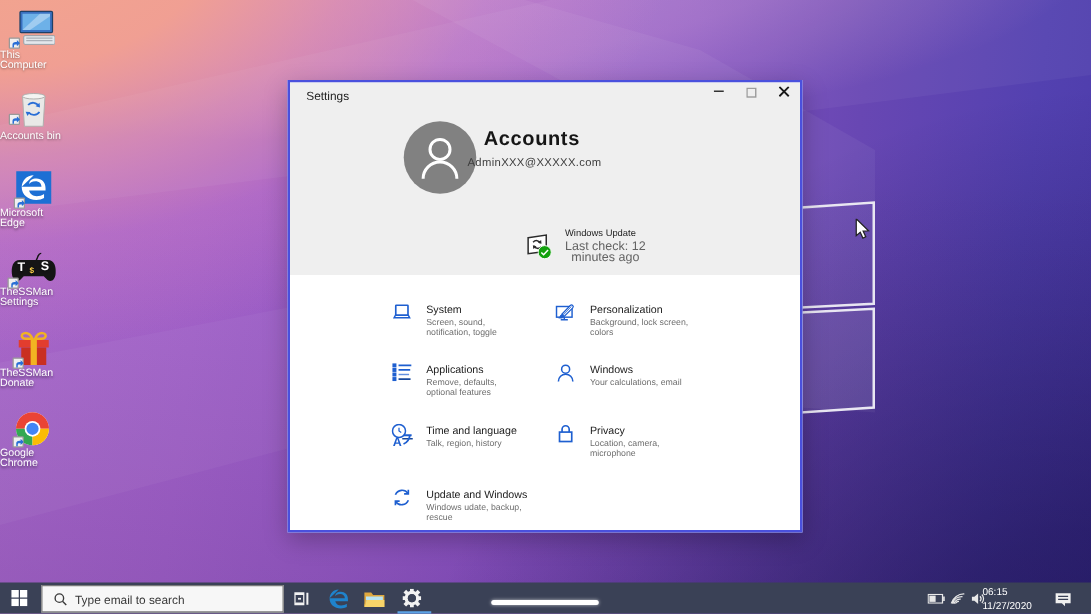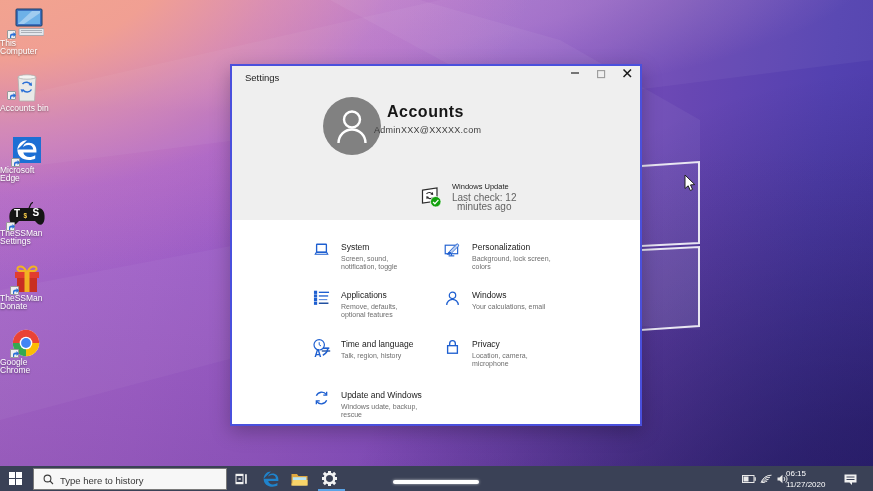--- a/index.html
+++ b/index.html
@@ -302,21 +302,21 @@
     <rect x="0" y="0" width="6" height="6" fill="#fff"></rect>
     <rect x="7" y="0" width="6" height="6" fill="#fff"></rect>
     <rect x="0" y="7" width="6" height="6" fill="#fff"></rect>
     <rect x="7" y="7" width="6" height="6" fill="#fff"></rect>
   </svg>
   <div id="searchbox">
     <svg style="position:absolute; left:9px; top:5px;" width="11" height="11" viewBox="0 0 11 11">
       <circle cx="4.5" cy="4.5" r="3.4" fill="none" stroke="#3c3c3c" stroke-width="1.1"></circle>
       <line x1="7" y1="7" x2="10" y2="10" stroke="#3c3c3c" stroke-width="1.1"></line>
     </svg>
-    <div class="stext">Type here to history</div>
+    <div class="stext">Type email to search</div>
   </div>
 
   <svg class="tray" style="left:235px; top:7px; position:absolute;" width="12" height="12" viewBox="0 0 12 12">
     <rect x="0.5" y="0.8" width="8" height="2.2" fill="#f2f2f2"></rect>
     <rect x="0.5" y="9" width="8" height="2.2" fill="#f2f2f2"></rect>
     <rect x="0.5" y="2.8" width="1" height="6.4" fill="#f2f2f2"></rect>
     <rect x="7.5" y="2.8" width="1" height="6.4" fill="#f2f2f2"></rect>
     <rect x="3.4" y="5.3" width="2.4" height="1.4" fill="#f2f2f2"></rect>
     <rect x="10.1" y="1.2" width="1.7" height="9.6" fill="#f2f2f2"></rect>
   </svg>

